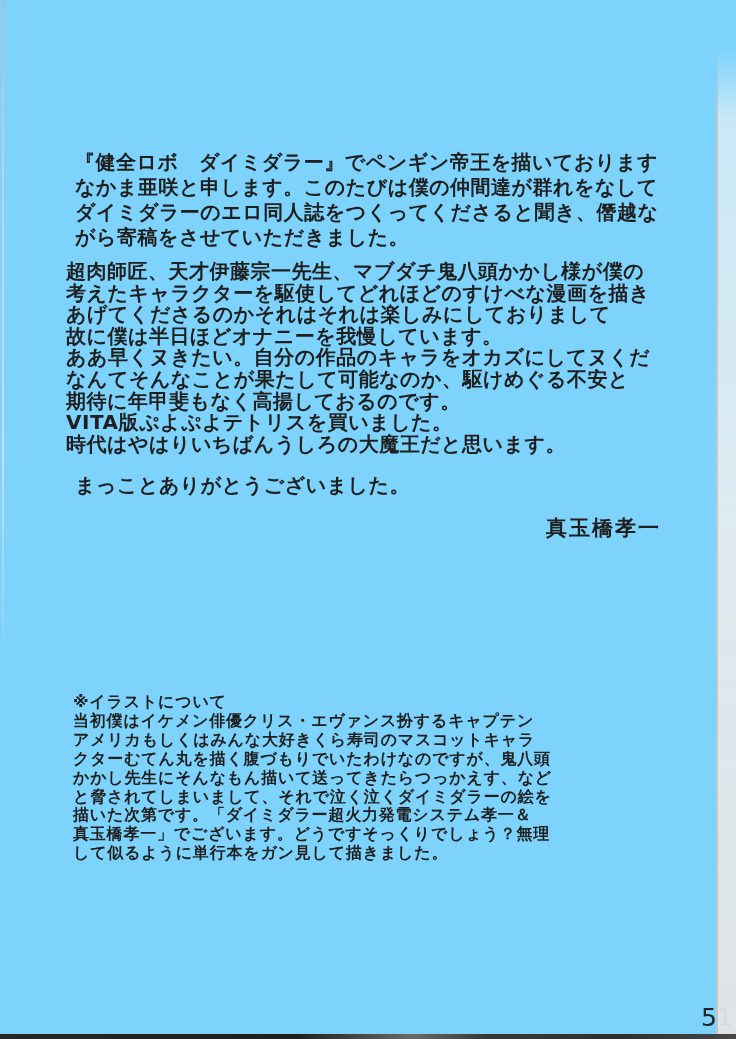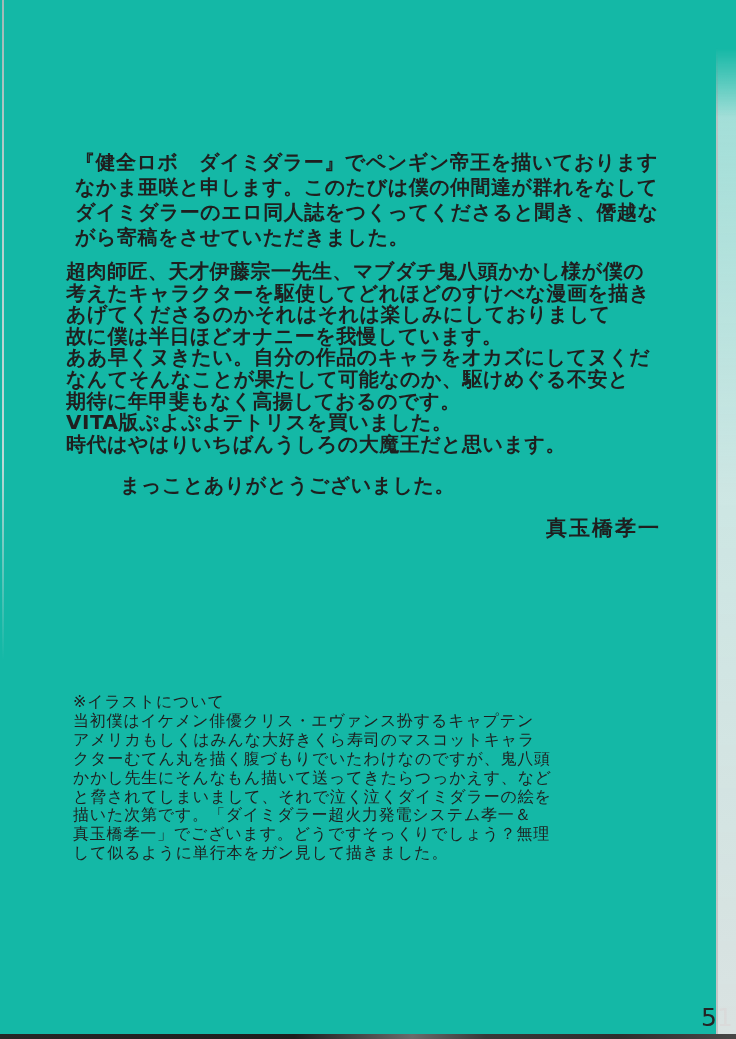--- a/index.html
+++ b/index.html
@@ -4,21 +4,21 @@
 <style>
   * { margin: 0; padding: 0; box-sizing: border-box; }
   html, body { background: #ffffff; }
   body {
     font-family: "DejaVu Sans", "Liberation Sans", sans-serif;
     width: 736px; height: 1039px; overflow: hidden; position: relative;
   }
   .page {
     position: absolute; left: 0; top: 0;
     width: 736px; height: 1039px;
-    background: #14b8a6;
+    background: #7dd3fc;
     color: #1f1f1f;
   }
   .txt {
     position: absolute;
     white-space: pre-line;
     color: #1f1f1f;
   }
   .intro-para {
     left: 75px; top: 150px;
     font-size: 20px; line-height: 25px;
@@ -27,31 +27,31 @@
   }
   .body-para {
     left: 66px; top: 261px;
     font-size: 20px; line-height: 21.6px;
     font-weight: 700; letter-spacing: 0.5px;
     width: 600px;
   }
   .thanks-line {
     left: 75px; top: 473px;
     font-size: 20px; line-height: 25px;
-    font-weight: 700; letter-spacing: 0.5px; margin-left: 45px;
+    font-weight: 700; letter-spacing: 0.5px;
   }
   .signature {
     left: 546px; top: 515px;
     font-size: 21px; line-height: 27px;
     font-weight: 600; letter-spacing: 2px;
   }
   .note-block {
     left: 73px; top: 693px;
     font-size: 16px; line-height: 18.9px;
-    font-weight: 400; letter-spacing: 0.8px;
+    font-weight: 700; letter-spacing: 0.8px;
     width: 520px;
   }
   .page-number {
     position: absolute;
     left: 701px; top: 1005px;
     font-size: 25px; line-height: 26px;
     font-weight: 400;
     color: #242424;
     letter-spacing: 0px;
   }

